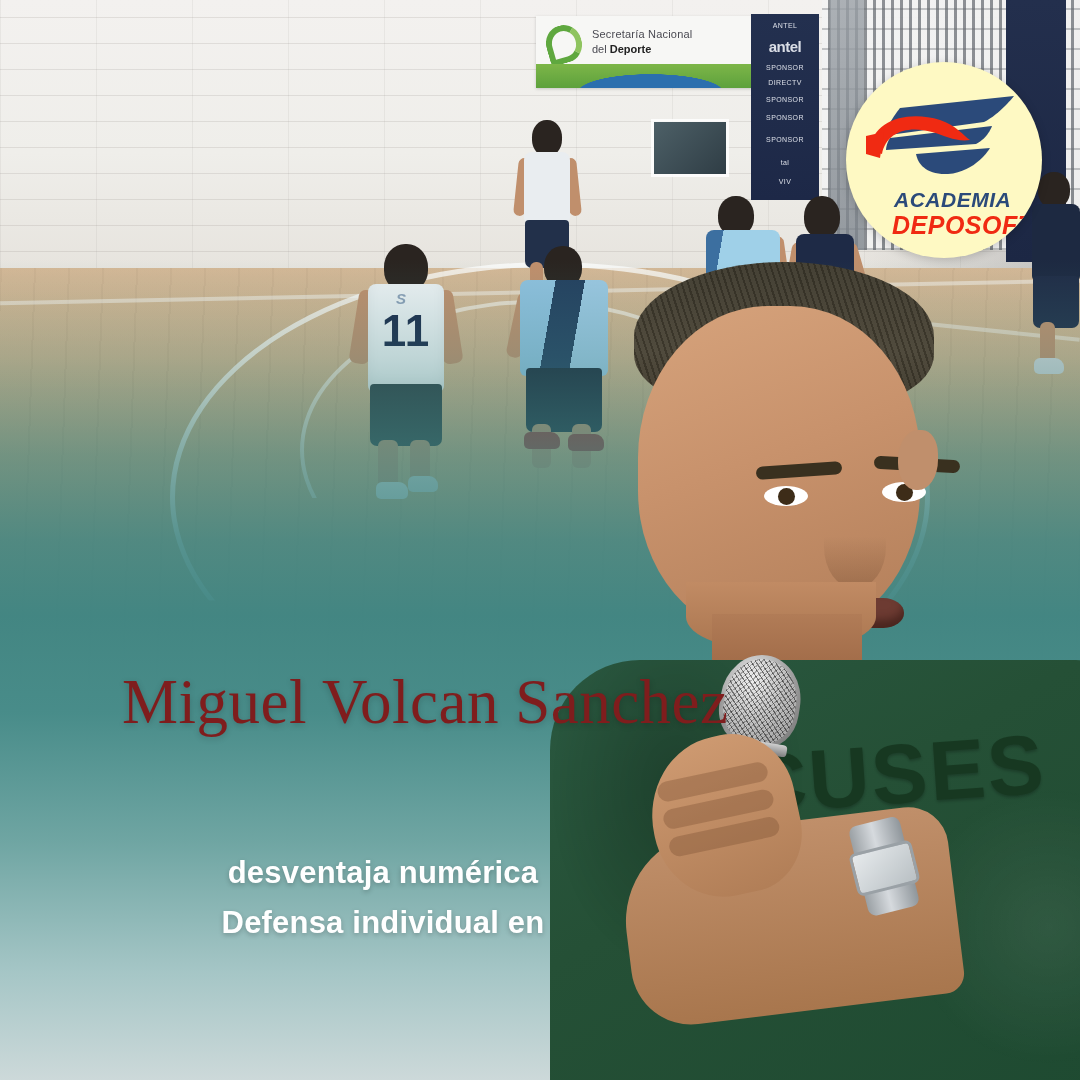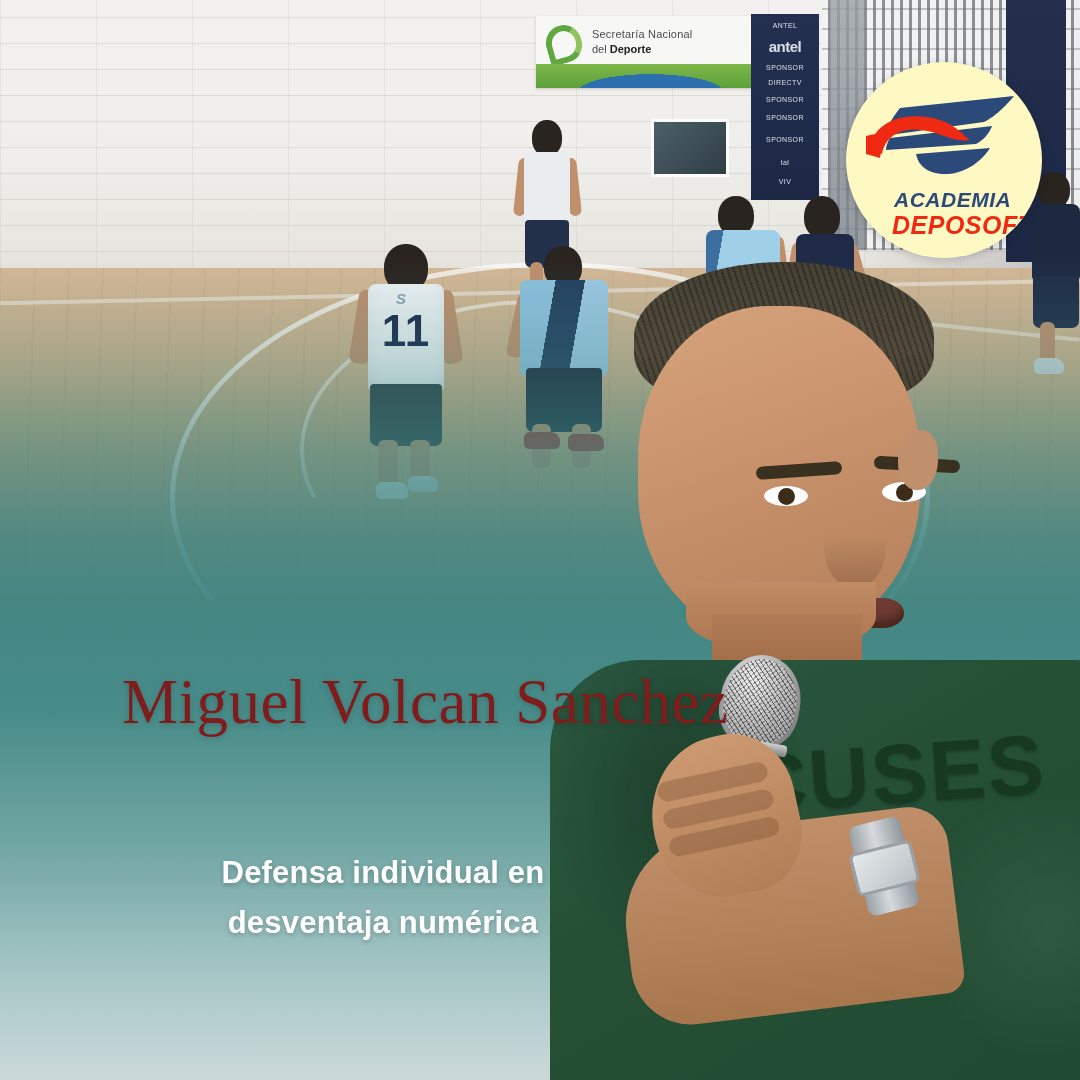--- a/index.html
+++ b/index.html
@@ -588,17 +588,17 @@
         <path d="M2 44 L20 40 L16 66 L2 62 Z" fill="#f02a12"></path>
       </svg>
     </div>
     <div class="logo-w1">ACADEMIA</div>
     <div class="logo-w2">DEPOSOFT</div>
   </div>
 
   <div class="title">Miguel Volcan Sanchez</div>
 
   <div class="subtitle">
+    <span>desventaja numérica</span>
     <span>Defensa individual en</span>
-    <span>desventaja numérica</span>
   </div>
 
 </div>
 
 </body></html>

